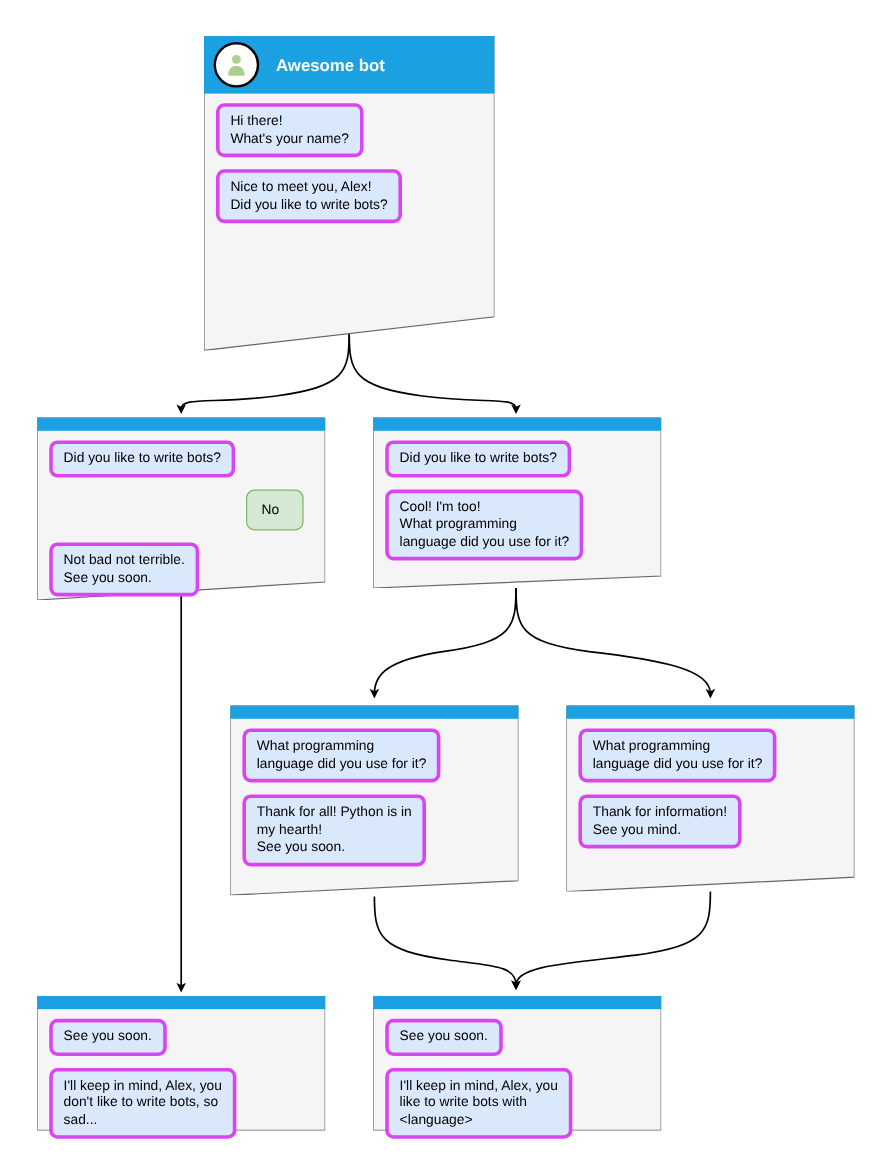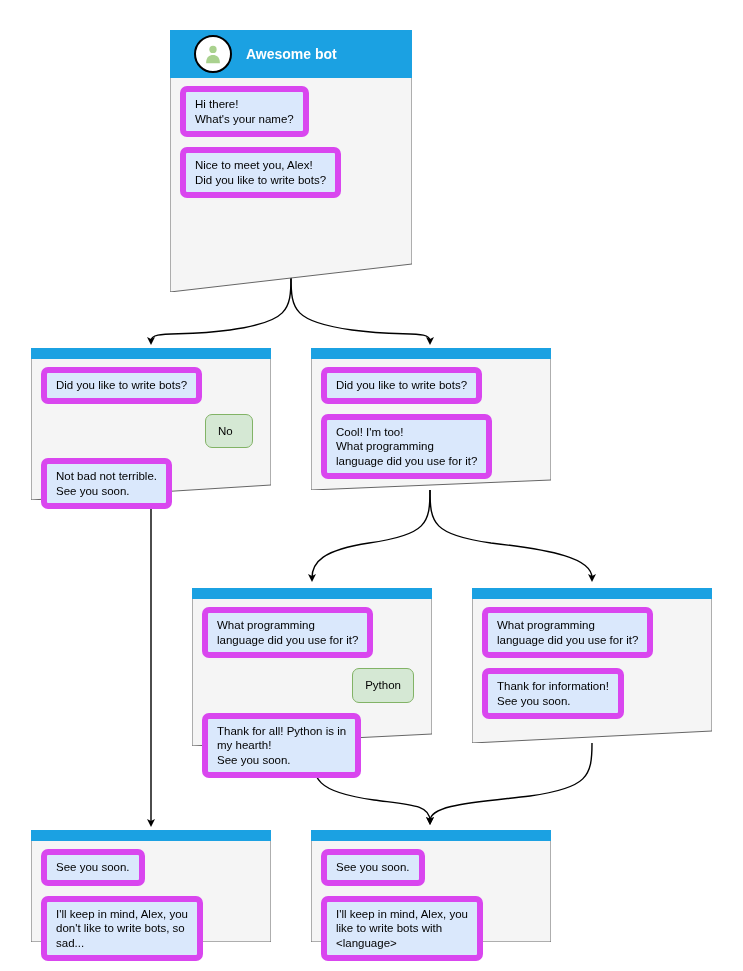--- a/index.html
+++ b/index.html
@@ -47,21 +47,21 @@
   .node-header {
     position: relative;
     background: #1ba1e2;
     box-sizing: border-box;
     width: 100%;
   }
   .node-header.root {
     height: 48px;
     display: flex;
     align-items: center;
-    padding-left: 24px;
+    padding-left: 8px;
   }
   .node-header.small {
     height: 11px;
   }
   .avatar {
     width: 38px;
     height: 38px;
     border-radius: 50%;
     background: #ffffff;
     border: 2px solid #000000;
@@ -97,21 +97,21 @@
     padding: 5px 9px;
     font-size: 11.5px;
     line-height: 14.5px;
     color: #000000;
     white-space: pre-line;
     box-sizing: border-box;
     max-width: 200px;
   }
   .bubble.bot {
     background: #dae8fc;
-    border: 6px solid #d946ef;
+    border: 3px solid #d946ef;
   }
   .bubble.user {
     background: #d5e8d4;
     border: 1px solid #82b366;
     min-width: 48px;
     text-align: left;
     padding: 9px 12px;
   }
 </style>
 </head>
@@ -214,23 +214,20 @@
     <svg class="node-skin" viewBox="0 0 240 158" preserveAspectRatio="none">
       <polygon points="0,0 240,0 240,146 0,158" fill="#f5f5f5" stroke="#666666" stroke-width="1"></polygon>
     </svg>
     <div class="node-inner">
       <div class="node-header small"></div>
       <div class="node-body">
         <div class="msg-row left">
           <div class="bubble bot">What programming
 language did you use for it?</div>
         </div>
-        <div class="msg-row right">
-          <div class="bubble user">Python</div>
-        </div>
         <div class="msg-row left">
           <div class="bubble bot">Thank for all! Python is in
 my hearth!
 See you soon.</div>
         </div>
       </div>
     </div>
   </div>
 
   <div class="node" style="left:472px; top:588px; width:240px; height:155px;">
@@ -239,21 +236,21 @@
     </svg>
     <div class="node-inner">
       <div class="node-header small"></div>
       <div class="node-body">
         <div class="msg-row left">
           <div class="bubble bot">What programming
 language did you use for it?</div>
         </div>
         <div class="msg-row left">
           <div class="bubble bot">Thank for information!
-See you soon.</div>
+See you mind.</div>
         </div>
       </div>
     </div>
   </div>
 
   <div class="node" style="left:31px; top:830px; width:240px; height:112px;">
     <svg class="node-skin" viewBox="0 0 240 112" preserveAspectRatio="none">
       <polygon points="0,0 240,0 240,112 0,112" fill="#f5f5f5" stroke="#666666" stroke-width="1"></polygon>
     </svg>
     <div class="node-inner">

